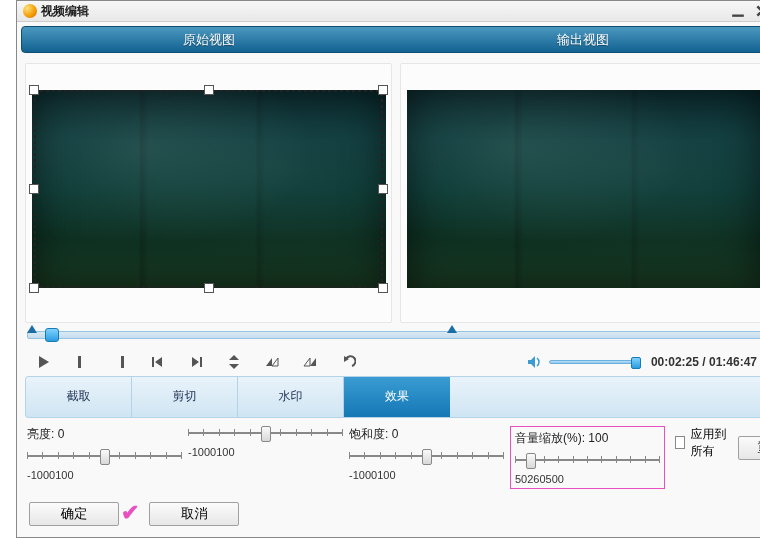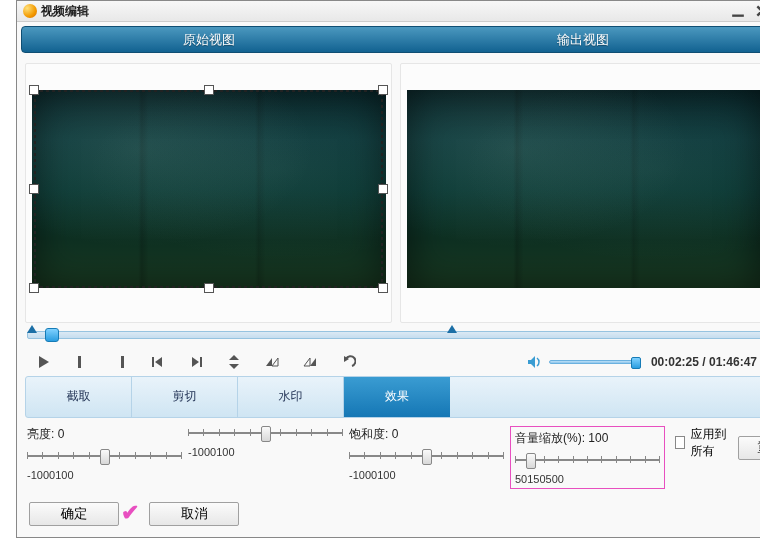--- a/index.html
+++ b/index.html
@@ -301,21 +301,21 @@
             <i></i>
             <i></i>
             <i></i>
             <i></i>
           </div>
         <div class="srail-line"></div>
         <div class="sthumb" style="left:11%"></div>
       </div>
       <div class="sticks-labels">
           <span>50</span>
-          <span>150</span>
+          <span>260</span>
           <span>500</span>
         </div>
     </div>
 
     <div class="right-col">
       <div class="apply-row">
         <div class="checkbox"></div>
         <span>应用到所有</span>
       </div>
       <button class="reset-btn"><span>重置</span></button>

